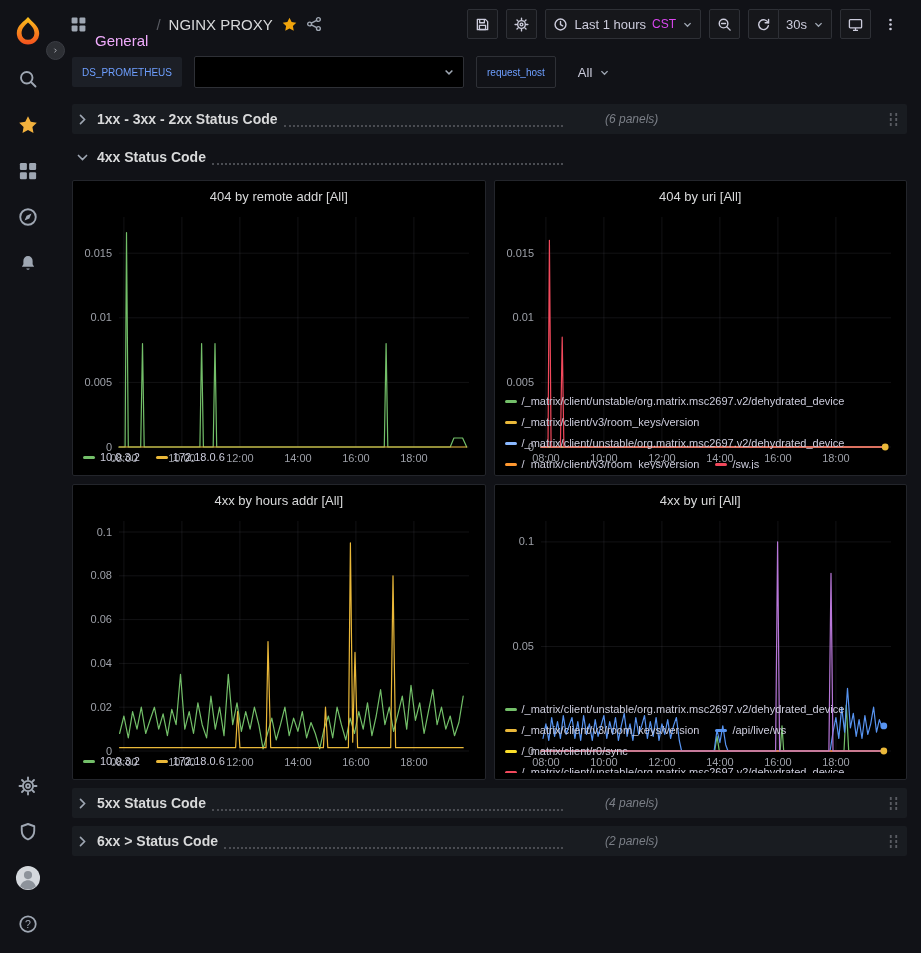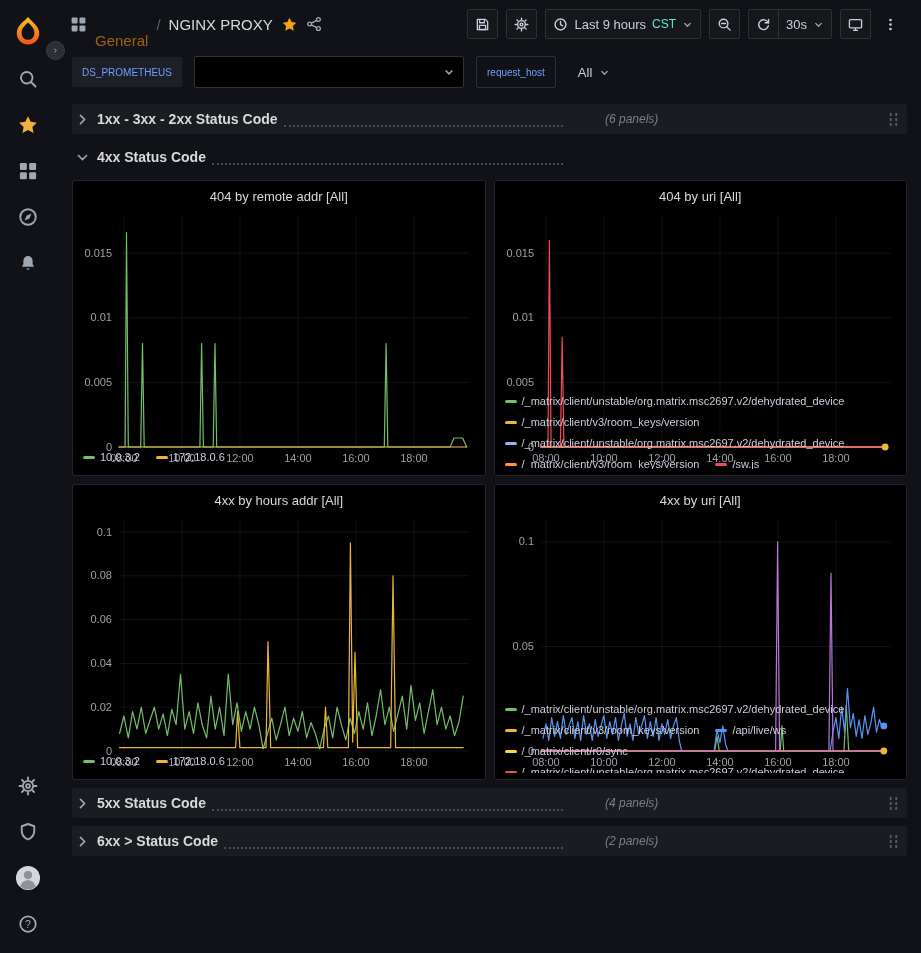--- a/index.html
+++ b/index.html
@@ -23,34 +23,34 @@
   .sidebar-toggle{position:absolute;left:46px;top:41px;width:19px;height:19px;border-radius:50%;
     background:#2d2f34;border:1px solid #3b3d44;color:#cfd2d8;display:flex;align-items:center;justify-content:center;z-index:9;}
 
   
   .main{flex:1;display:flex;flex-direction:column;min-width:0;}
 
   
   .navbar{height:48px;flex:none;display:flex;align-items:center;padding:0 12px 0 14px;gap:8px;}
   .crumbs{display:flex;align-items:center;gap:8px;font-size:15px;white-space:nowrap;}
   .crumb-icon{color:#9fa7b3;display:flex;}
-  .crumb-section{color:#a16207;margin-top:32px;}
+  .crumb-section{color:#f0abfc;margin-top:32px;}
   .crumb-sep{color:#5a5c63;}
   .crumb-title{color:#d8d9da;font-weight:500;}
   .fav-star{color:#f0a40c;display:flex;}
   .share-ic{color:#9fa7b3;display:flex;}
   .nav-actions{margin-left:auto;display:flex;align-items:center;gap:8px;}
   .btn-group{display:flex;align-items:center;gap:0;}
   .btn-group .nav-btn+.nav-btn{border-left:none;border-radius:0 2px 2px 0;}
   .btn-group .nav-btn:first-child{border-radius:2px 0 0 2px;}
   .nav-btn{height:30px;min-width:30px;padding:0 7px;display:flex;align-items:center;gap:6px;
     background:#16171b;border:1px solid #2e3036;border-radius:2px;color:#ccccdc;font-size:13px;
     font-family:"Liberation Sans",sans-serif;}
   .nav-btn.plain{border:none;background:none;padding:0 4px;}
-  .tz{color:#5eead4;font-size:12px;}
+  .tz{color:#d946ef;font-size:12px;}
 
   
   .submenu{flex:none;display:flex;align-items:center;gap:12px;padding:8px 16px 10px;}
   .var-label{height:30px;display:flex;align-items:center;padding:0 10px;background:#1c1f26;
     border-radius:2px;color:#6e9fff;font-size:10px;font-weight:500;}
   .var-label.bordered{background:transparent;border:1px solid #2e3036;}
   .redacted-select{width:252px;height:30px;background:#000;border:1px solid #2e3036;border-radius:2px;
     display:flex;align-items:center;justify-content:flex-end;padding:0 8px;color:#9fa7b3;}
   .var-value{height:30px;display:flex;align-items:center;gap:7px;padding:0 10px;color:#ccccdc;
     font-size:13px;border-radius:2px;}
@@ -206,21 +206,21 @@
               <circle cx="8" cy="8" r="4.1"></circle>
               <circle cx="8" cy="8" r="1.5"></circle>
               <path d="M13.2 8h1.6M2.8 8H1.2M8 13.2v1.6M8 2.8V1.2M11.6 11.6l1.2 1.2M4.4 4.4 3.2 3.2M11.6 4.4l1.2-1.2M4.4 11.6l-1.2 1.2"></path>
             </svg>
         </button>
         <button class="nav-btn" data-interactable="true">
           <svg width="15" height="15" viewBox="0 0 16 16" fill="none" stroke="currentColor" stroke-width="1.5" stroke-linecap="round">
               <circle cx="8" cy="8" r="5.8"></circle>
               <path d="M8 4.8V8l2.3 1.4"></path>
             </svg>
-          <span data-interactable="false">Last 9 hours</span>
+          <span data-interactable="false">Last 1 hours</span>
           <span class="tz" data-interactable="false">CST</span>
           <svg width="11" height="11" viewBox="0 0 16 16" fill="none" stroke="#9fa7b3" stroke-width="2">
               <path d="M3.5 6 8 10.5 12.5 6"></path>
             </svg>
         </button>
         <button class="nav-btn" data-interactable="true">
           <svg width="15" height="15" viewBox="0 0 16 16" fill="none" stroke="currentColor" stroke-width="1.5" stroke-linecap="round">
               <circle cx="7" cy="7" r="4.6"></circle>
               <path d="M10.4 10.4 14 14"></path>
               <path d="M4.9 7h4.2"></path>

